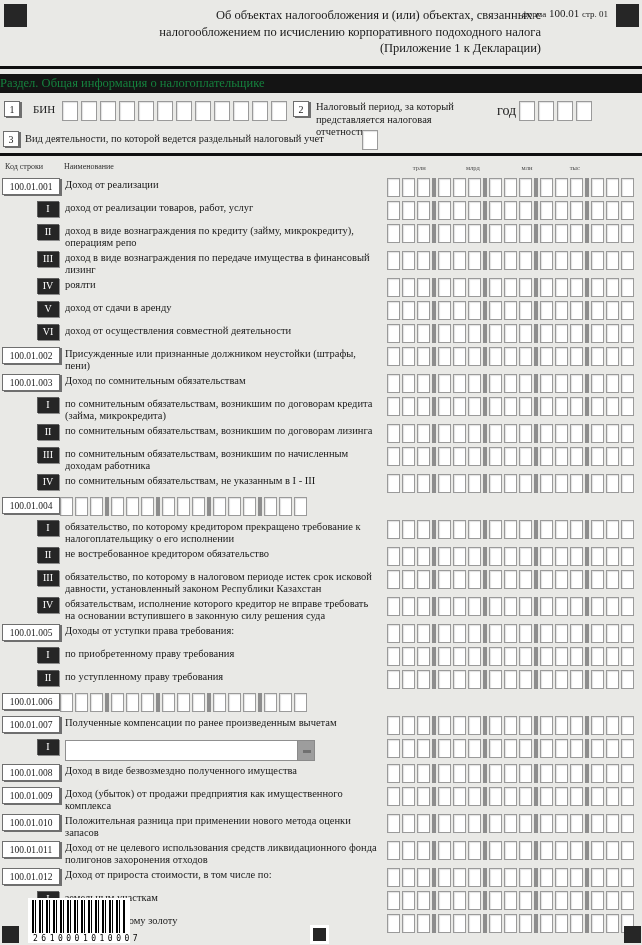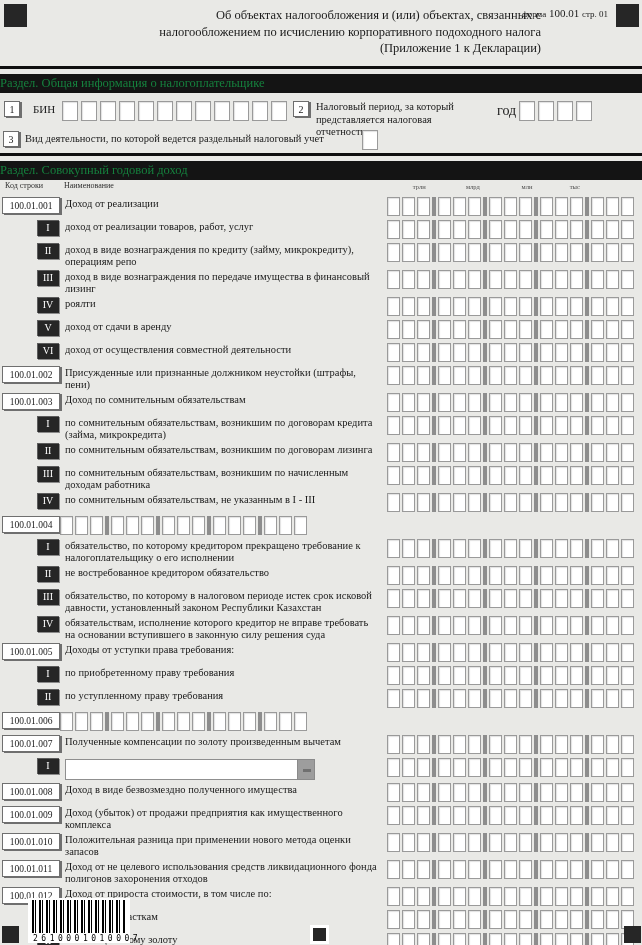--- a/index.html
+++ b/index.html
@@ -129,21 +129,20 @@
 
     <div class="numbox" style="left:3px; top:38px;">3</div>
     <div class="f3-text">Вид деятельности, по которой ведется раздельный налоговый учет</div>
     <div class="cellstrip activity-cell">
         <div class="cell"></div>
       </div>
   </div>
 
   <div class="rule"></div>
   <div class="secgap"></div>
-  <div class="secbar">Раздел. Совокупный годовой доход</div>
 
   <div class="colhead">
     <div class="c1">Код строки</div>
     <div class="c2">Наименование</div>
     <div class="c3">
       <span style="left:11%">трлн</span>
       <span style="left:32%">млрд</span>
       <span style="left:54%">млн</span>
       <span style="left:73%">тыс</span>
     </div>
@@ -780,21 +779,21 @@
           <div class="cell"></div>
           <div class="cell"></div>
           <div class="cell"></div>
         </div>
       </div>
       <div class="trow">
         <div class="col-code">
           <div class="code-box">100.01.007</div>
         </div>
         <div class="col-desc">
-          <div>Полученные компенсации по золоту произведенным вычетам</div>
+          <div>Полученные компенсации по ранее произведенным вычетам</div>
         </div>
         <div class="col-cells cellstrip">
           <div class="cell"></div>
           <div class="cell"></div>
           <div class="cell"></div>
           <div class="sep"></div>
           <div class="cell"></div>
           <div class="cell"></div>
           <div class="cell"></div>
           <div class="sep"></div>

